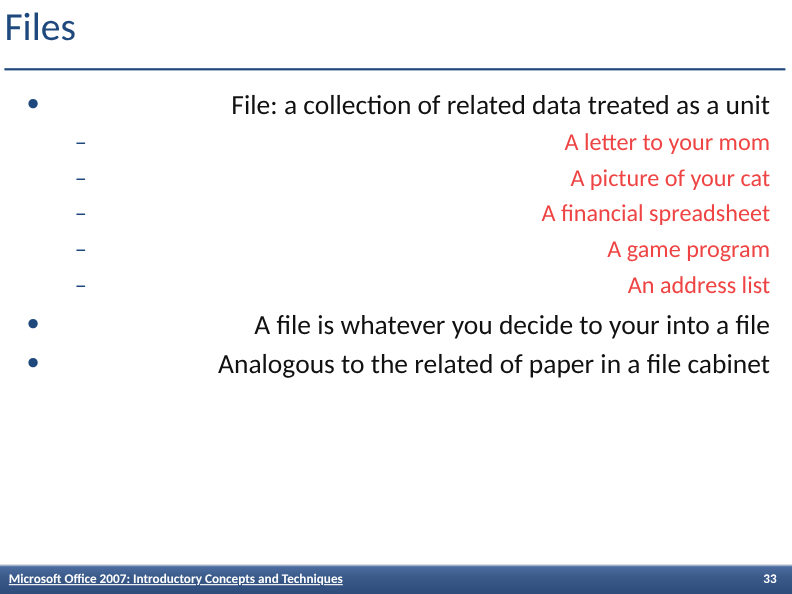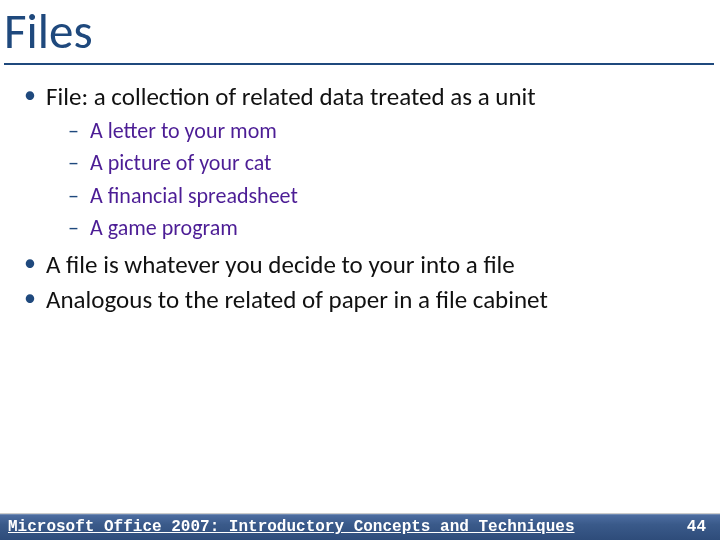--- a/index.html
+++ b/index.html
@@ -17,35 +17,36 @@
     width: 720px;
     height: 540px;
     background: #ffffff;
     display: flex;
     flex-direction: column;
   }
   .title-area {
     padding: 6px 6px 0 4px;
   }
   .title {
-    font-size: 49px;
+    font-size: 36px;
     color: #1f497d;
     font-weight: 400;
     line-height: 1.05;
     margin: 0;
-    padding-bottom: 6px;
+    padding-bottom: 18px;
     border-bottom: 2px solid #1f497d;
     width: 100%;
     box-sizing: border-box;
   }
   .body {
     flex: 1;
     padding: 14px 20px 10px 20px;
     font-size: 25px;
     color: #111;
+    text-align: right;
   }
   ul.l1 {
     list-style: none;
     margin: 0;
     padding: 0;
   }
   ul.l1 > li {
     position: relative;
     padding-left: 26px;
     margin: 2px 0 4px 0;
@@ -64,43 +65,42 @@
     list-style: none;
     margin: 4px 0 6px 0;
     padding: 0 0 0 22px;
     font-size: 22px;
   }
   ul.l2 > li {
     position: relative;
     padding-left: 22px;
     margin: 0 0 4px 0;
     line-height: 1.3;
-    color: #4c1d95;
+    color: #ef4444;
   }
   ul.l2 > li::before {
     content: "–";
     position: absolute;
     left: 0;
     top: 0;
     color: #1f497d;
     font-size: 22px;
     line-height: 1.3;
   }
   .footer {
     height: 26px;
     background: linear-gradient(to bottom, #4f6fa3 0%, #3a5a8a 40%, #2e4c7a 100%);
     display: flex;
     align-items: center;
     justify-content: space-between;
     padding: 0 14px 0 8px;
     color: #ffffff;
-    font-size: 16px;
+    font-size: 12px;
     font-weight: 700;
     box-shadow: 0 -1px 0 rgba(0,0,0,0.2), inset 0 1px 0 rgba(255,255,255,0.2);
-    font-family: Liberation Mono, monospace;
   }
   .footer-left {
     text-decoration: underline;
   }
   .footer-right {
     font-weight: 700;
   }
 </style>
 </head>
 <body>
@@ -113,29 +113,30 @@
 
   <div class="body">
     <ul class="l1">
       <li>
         <span>File:  a collection of related data treated as a unit</span>
         <ul class="l2">
           <li><span>A letter to your mom</span></li>
           <li><span>A picture of your cat</span></li>
           <li><span>A financial spreadsheet</span></li>
           <li><span>A game program</span></li>
+          <li><span>An address list</span></li>
         </ul>
       </li>
       <li>
         <span>A file is whatever you decide to your into a file</span>
       </li>
       <li>
         <span>Analogous to the related of paper in a file cabinet</span>
       </li>
     </ul>
   </div>
 
   <div class="footer">
     <span class="footer-left">Microsoft Office 2007: Introductory Concepts and Techniques</span>
-    <span class="footer-right">44</span>
+    <span class="footer-right">33</span>
   </div>
 
 </div>
 
 </body></html>

